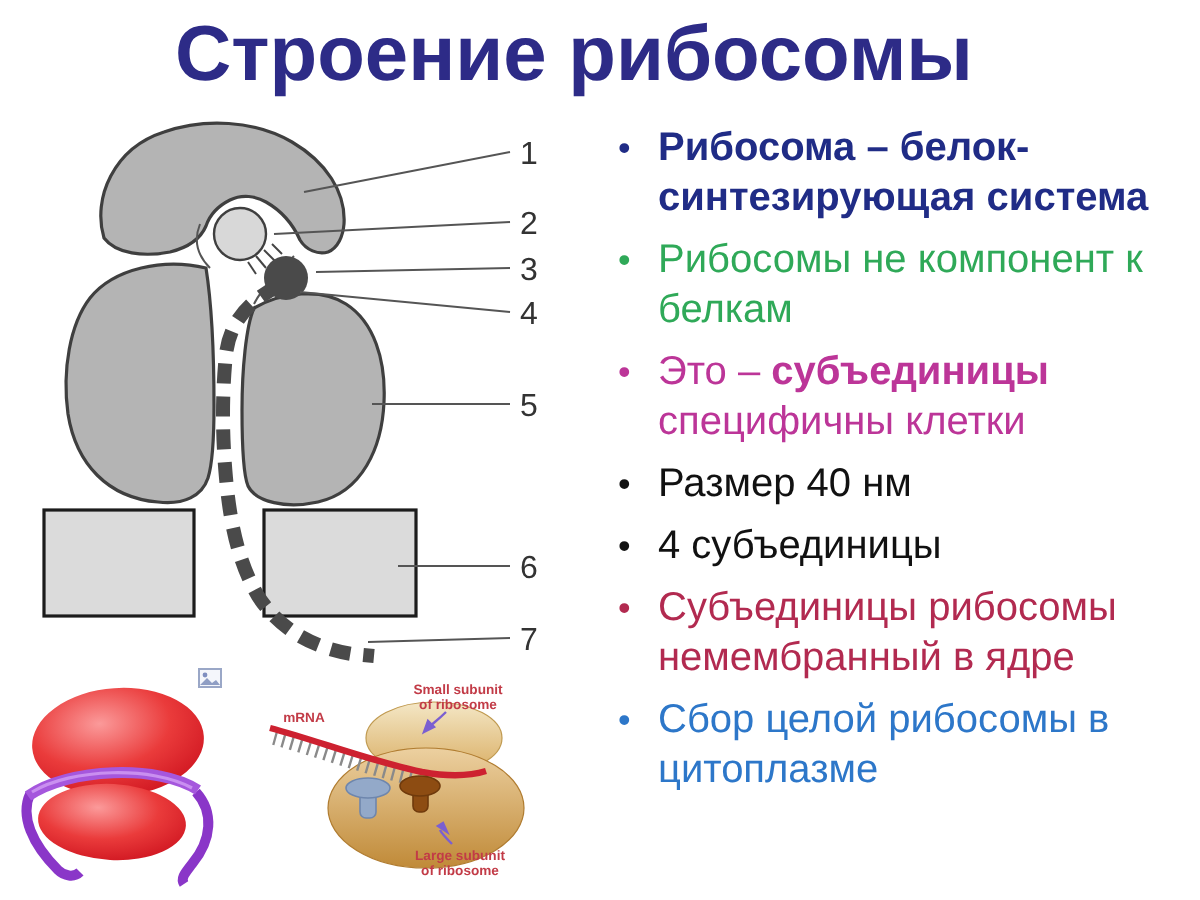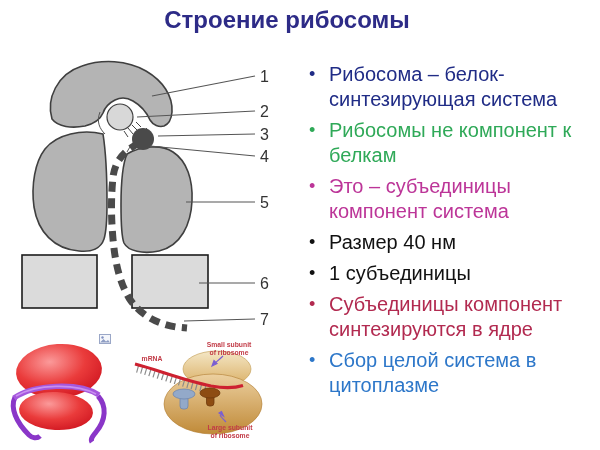--- a/index.html
+++ b/index.html
@@ -2,34 +2,34 @@
 <html><head>
 <meta charset="utf-8">
 <style>
   html,body{margin:0;padding:0;}
   body{
     width:600px;height:450px;position:relative;overflow:hidden;
     background:#ffffff;font-family:"Liberation Sans",sans-serif;
   }
   .slide-title{
     position:absolute;top:6px;left:0;right:0;padding-right:26px;
-    text-align:center;font-size:24px;font-weight:bold;margin:0;
+    text-align:center;font-size:39px;font-weight:bold;margin:0;
     letter-spacing:0px;
   }
   .bullet-list{
     position:absolute;top:62px;left:303px;width:291px;
     list-style:none;margin:0;padding:0;
   }
   .bullet-list li{
     display:flex;align-items:flex-start;
     font-size:20px;line-height:25px;margin-bottom:6px;
   }
   .marker{width:20px;flex-shrink:0;padding-left:6px;font-size:18px;}
   .btxt{flex:1;}
-  .b{font-weight:normal;}
+  .b{font-weight:bold;}
   svg{display:block;}
   svg text{fill:currentColor;}
   .diagram-svg{position:absolute;left:0;top:55px;}
   .red-inset{position:absolute;left:4px;top:338px;}
   .tan-inset{position:absolute;left:133px;top:338px;}
   .ph-icon{position:absolute;left:99px;top:334px;}
   .num{font-size:16px;}
   .inset-label{font-size:6.8px;font-weight:bold;}
 </style>
 </head>
@@ -158,31 +158,31 @@
   <li style="color: rgb(32, 44, 134);">
     <span class="marker">•</span>
     <span class="btxt b">Рибосома – белок-синтезирующая система</span>
   </li>
   <li style="color: rgb(47, 169, 88);">
     <span class="marker">•</span>
     <span class="btxt">Рибосомы не компонент к белкам</span>
   </li>
   <li style="color: rgb(188, 53, 152);">
     <span class="marker">•</span>
-    <span class="btxt"><span>Это – </span><span class="b">субъединицы</span><span> компонент система</span></span>
+    <span class="btxt"><span>Это – </span><span class="b">субъединицы</span><span> специфичны клетки</span></span>
   </li>
   <li style="color: rgb(17, 17, 17);">
     <span class="marker">•</span>
     <span class="btxt">Размер 40 нм</span>
   </li>
   <li style="color: rgb(17, 17, 17);">
     <span class="marker">•</span>
-    <span class="btxt">1 субъединицы</span>
+    <span class="btxt">4 субъединицы</span>
   </li>
   <li style="color: rgb(178, 42, 80);">
     <span class="marker">•</span>
-    <span class="btxt">Субъединицы компонент синтезируются в ядре</span>
+    <span class="btxt">Субъединицы рибосомы немембранный в ядре</span>
   </li>
   <li style="color: rgb(45, 119, 201);">
     <span class="marker">•</span>
-    <span class="btxt">Сбор целой система в цитоплазме</span>
+    <span class="btxt">Сбор целой рибосомы в цитоплазме</span>
   </li>
 </ul>
 
 </body></html>

